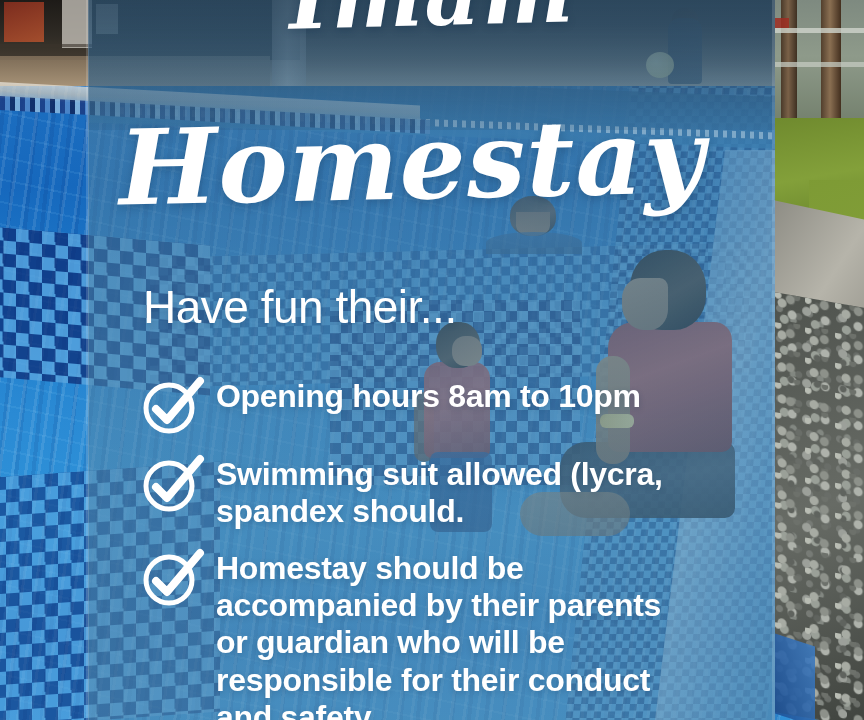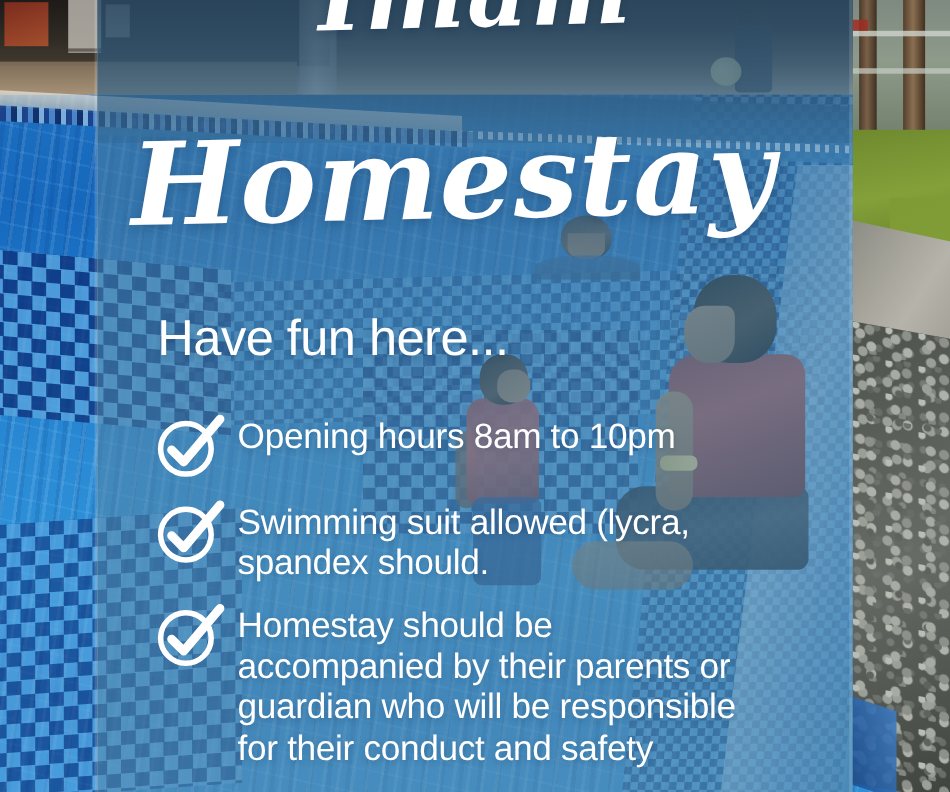--- a/index.html
+++ b/index.html
@@ -225,21 +225,21 @@
     color:#ffffff;font-size:46px;font-weight:400;letter-spacing:-0.5px;
     font-family:"Liberation Sans", sans-serif;
     text-shadow:0 2px 6px rgba(10,40,70,.22);
   }
 
   .list{position:absolute;left:140px;top:372px;width:580px;}
   .list-item{display:flex;align-items:flex-start;margin-bottom:14px;}
   .check{flex:0 0 auto;width:68px;height:60px;position:relative;margin-right:8px;margin-top:4px;}
   .check svg{position:absolute;left:0;top:0;}
   .item-text{
-    color:#ffffff;font-size:32px;line-height:1.16;font-weight:400;
+    color:#ffffff;font-size:32px;line-height:1.16;font-weight:700;
     letter-spacing:-0.3px;padding-top:6px;
     font-family:"Liberation Sans", sans-serif;
     text-shadow:0 2px 6px rgba(10,40,70,.22);
   }
   .item-2 .item-text{max-width:500px;}
   .item-3 .item-text{max-width:480px;}
 </style>
 </head>
 <body>
 
@@ -314,21 +314,21 @@
   <div class="overlay-top-haze"></div>
   <div class="overlay-edge-l"></div>
   <div class="overlay-edge-r"></div>
 
   <div class="content">
 
     <div class="script-top">Imam</div>
 
     <div class="script-main">Homestay</div>
 
-    <div class="headline">Have fun here...</div>
+    <div class="headline">Have fun their...</div>
 
     <div class="list">
 
       <div class="list-item item-1">
         <span class="check">
           <svg width="68" height="60" viewBox="0 0 68 60" fill="none">
             <circle cx="29" cy="32" r="23" stroke="#ffffff" stroke-width="5"></circle>
             <path d="M16 33 L27 44 L60 5" stroke="#ffffff" stroke-width="8" stroke-linecap="round" stroke-linejoin="round" fill="none"></path>
           </svg>
         </span>

